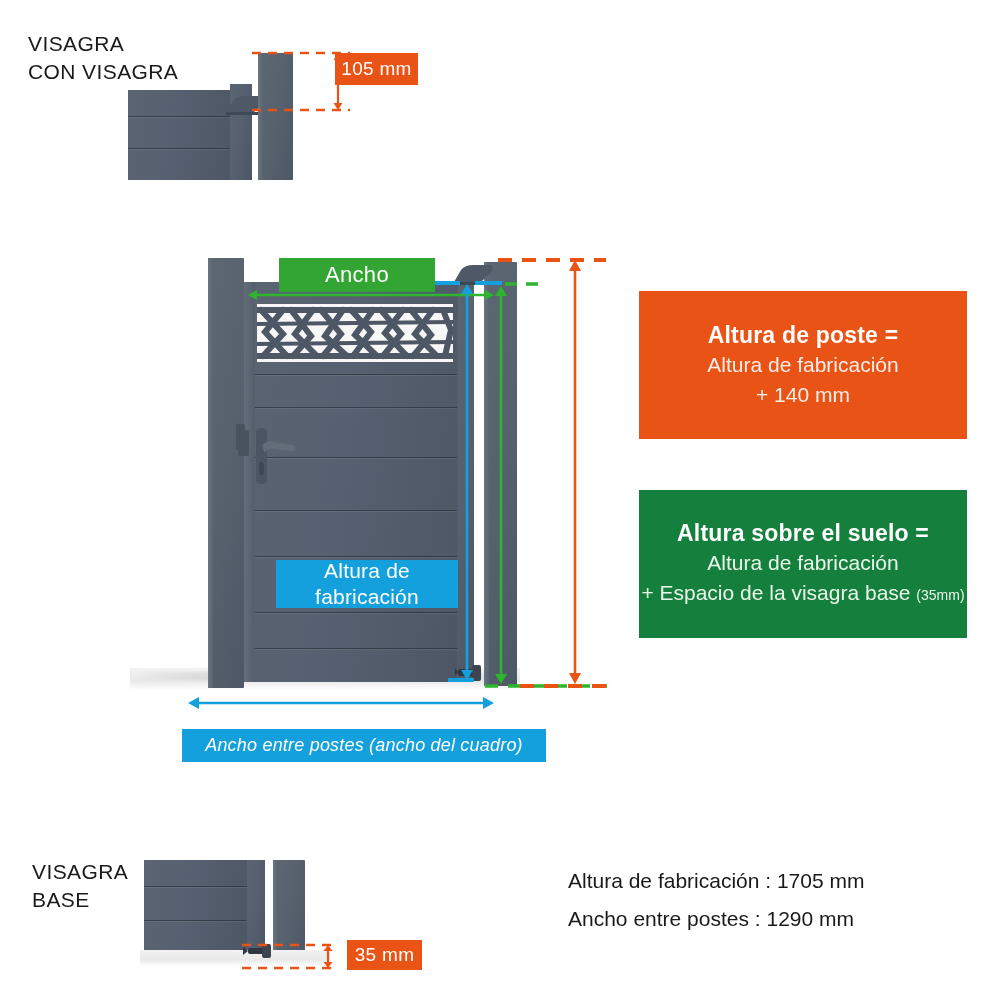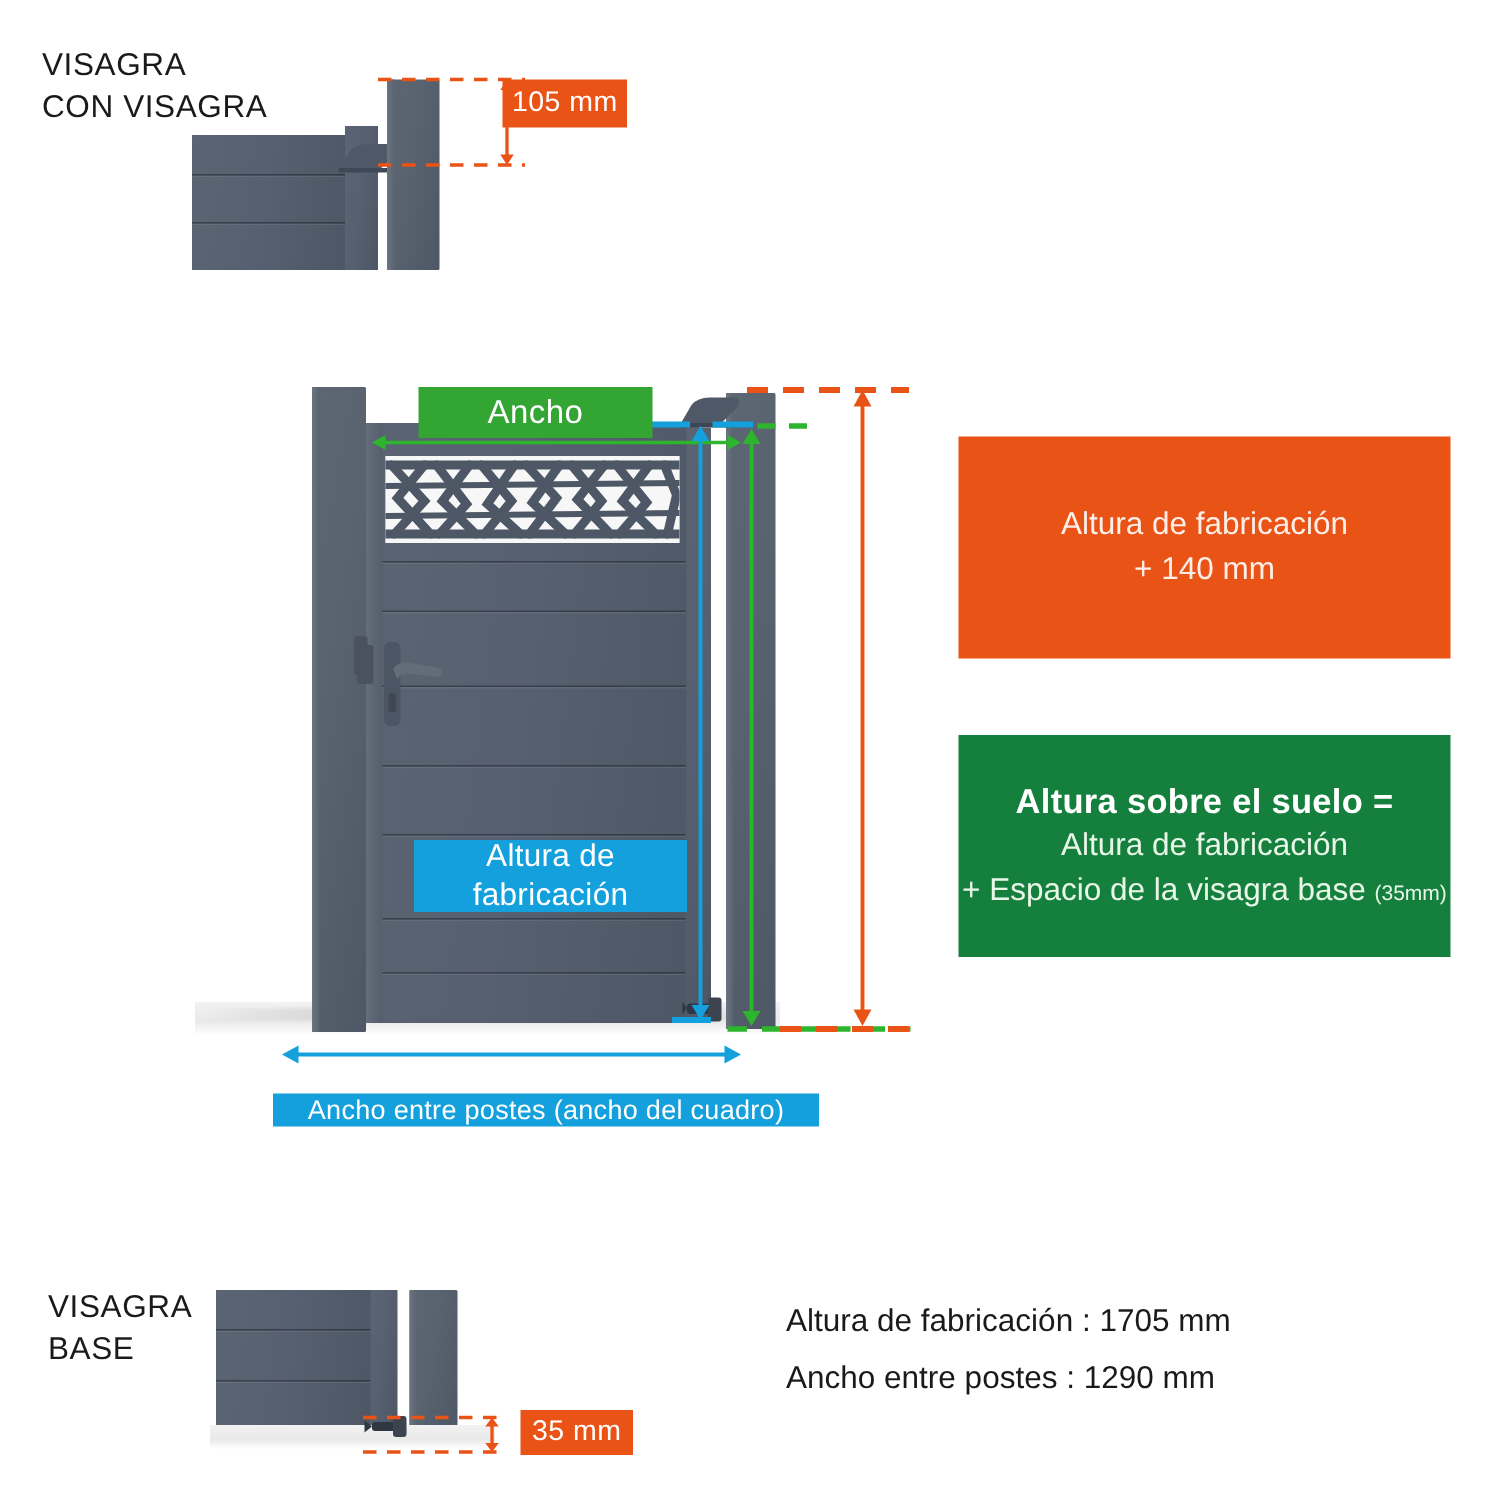--- a/index.html
+++ b/index.html
@@ -8,21 +8,21 @@
     font-family:"Liberation Sans", sans-serif;
     -webkit-font-smoothing:antialiased;
   }
   .abs{position:absolute;}
 
   
   .hdr-label{
     font-size:21px;letter-spacing:.4px;color:#1a1a1a;line-height:28px;font-weight:400;
   }
   .dim-text{
-    font-size:21px;color:#1a1a1a;line-height:38px;white-space:nowrap;
+    font-size:21px;color:#1a1a1a;line-height:38px;white-space:nowrap;margin-left:44px;
   }
 
   
   .post{
     background:linear-gradient(100deg,#5d6673 0%,#59626f 42%,#4e5765 100%);
     border-radius:1px;
   }
   .post-hi{
     position:absolute;left:0;top:0;bottom:0;width:5px;
     background:linear-gradient(90deg,#6b7481,#5a6370);
@@ -240,25 +240,26 @@
 
 <div class="abs tag-green" style="left:279px;top:258px;width:156px;height:34px;justify-content:center;">
   <span>Ancho</span>
 </div>
 
 <div class="abs tag-blue two" style="left:276px;top:560px;width:182px;height:48px;">
   <span>Altura de</span>
   <span>fabricación</span>
 </div>
 
-<div class="abs tag-blue" style="left:182px;top:729px;width:364px;height:22px;">
+<div class="abs tag-blue" style="left:182px;top:729px;width:364px;height:33px;font-style:italic;">
   <span>Ancho entre postes (ancho del cuadro)</span>
 </div>
 
 <div class="abs box orange" style="left:639px;top:291px;width:328px;height:148px;">
+  <div class="l1">Altura de poste =</div>
   <div class="l2">Altura de fabricación</div>
   <div class="l2">+ 140 mm</div>
 </div>
 
 <div class="abs box green" style="left:639px;top:490px;width:328px;height:148px;">
   <div class="l1">Altura sobre el suelo =</div>
   <div class="l2 g">Altura de fabricación</div>
   <div class="l2 g">
     <span>+ Espacio de la visagra base</span>
     <span class="small">(35mm)</span>

